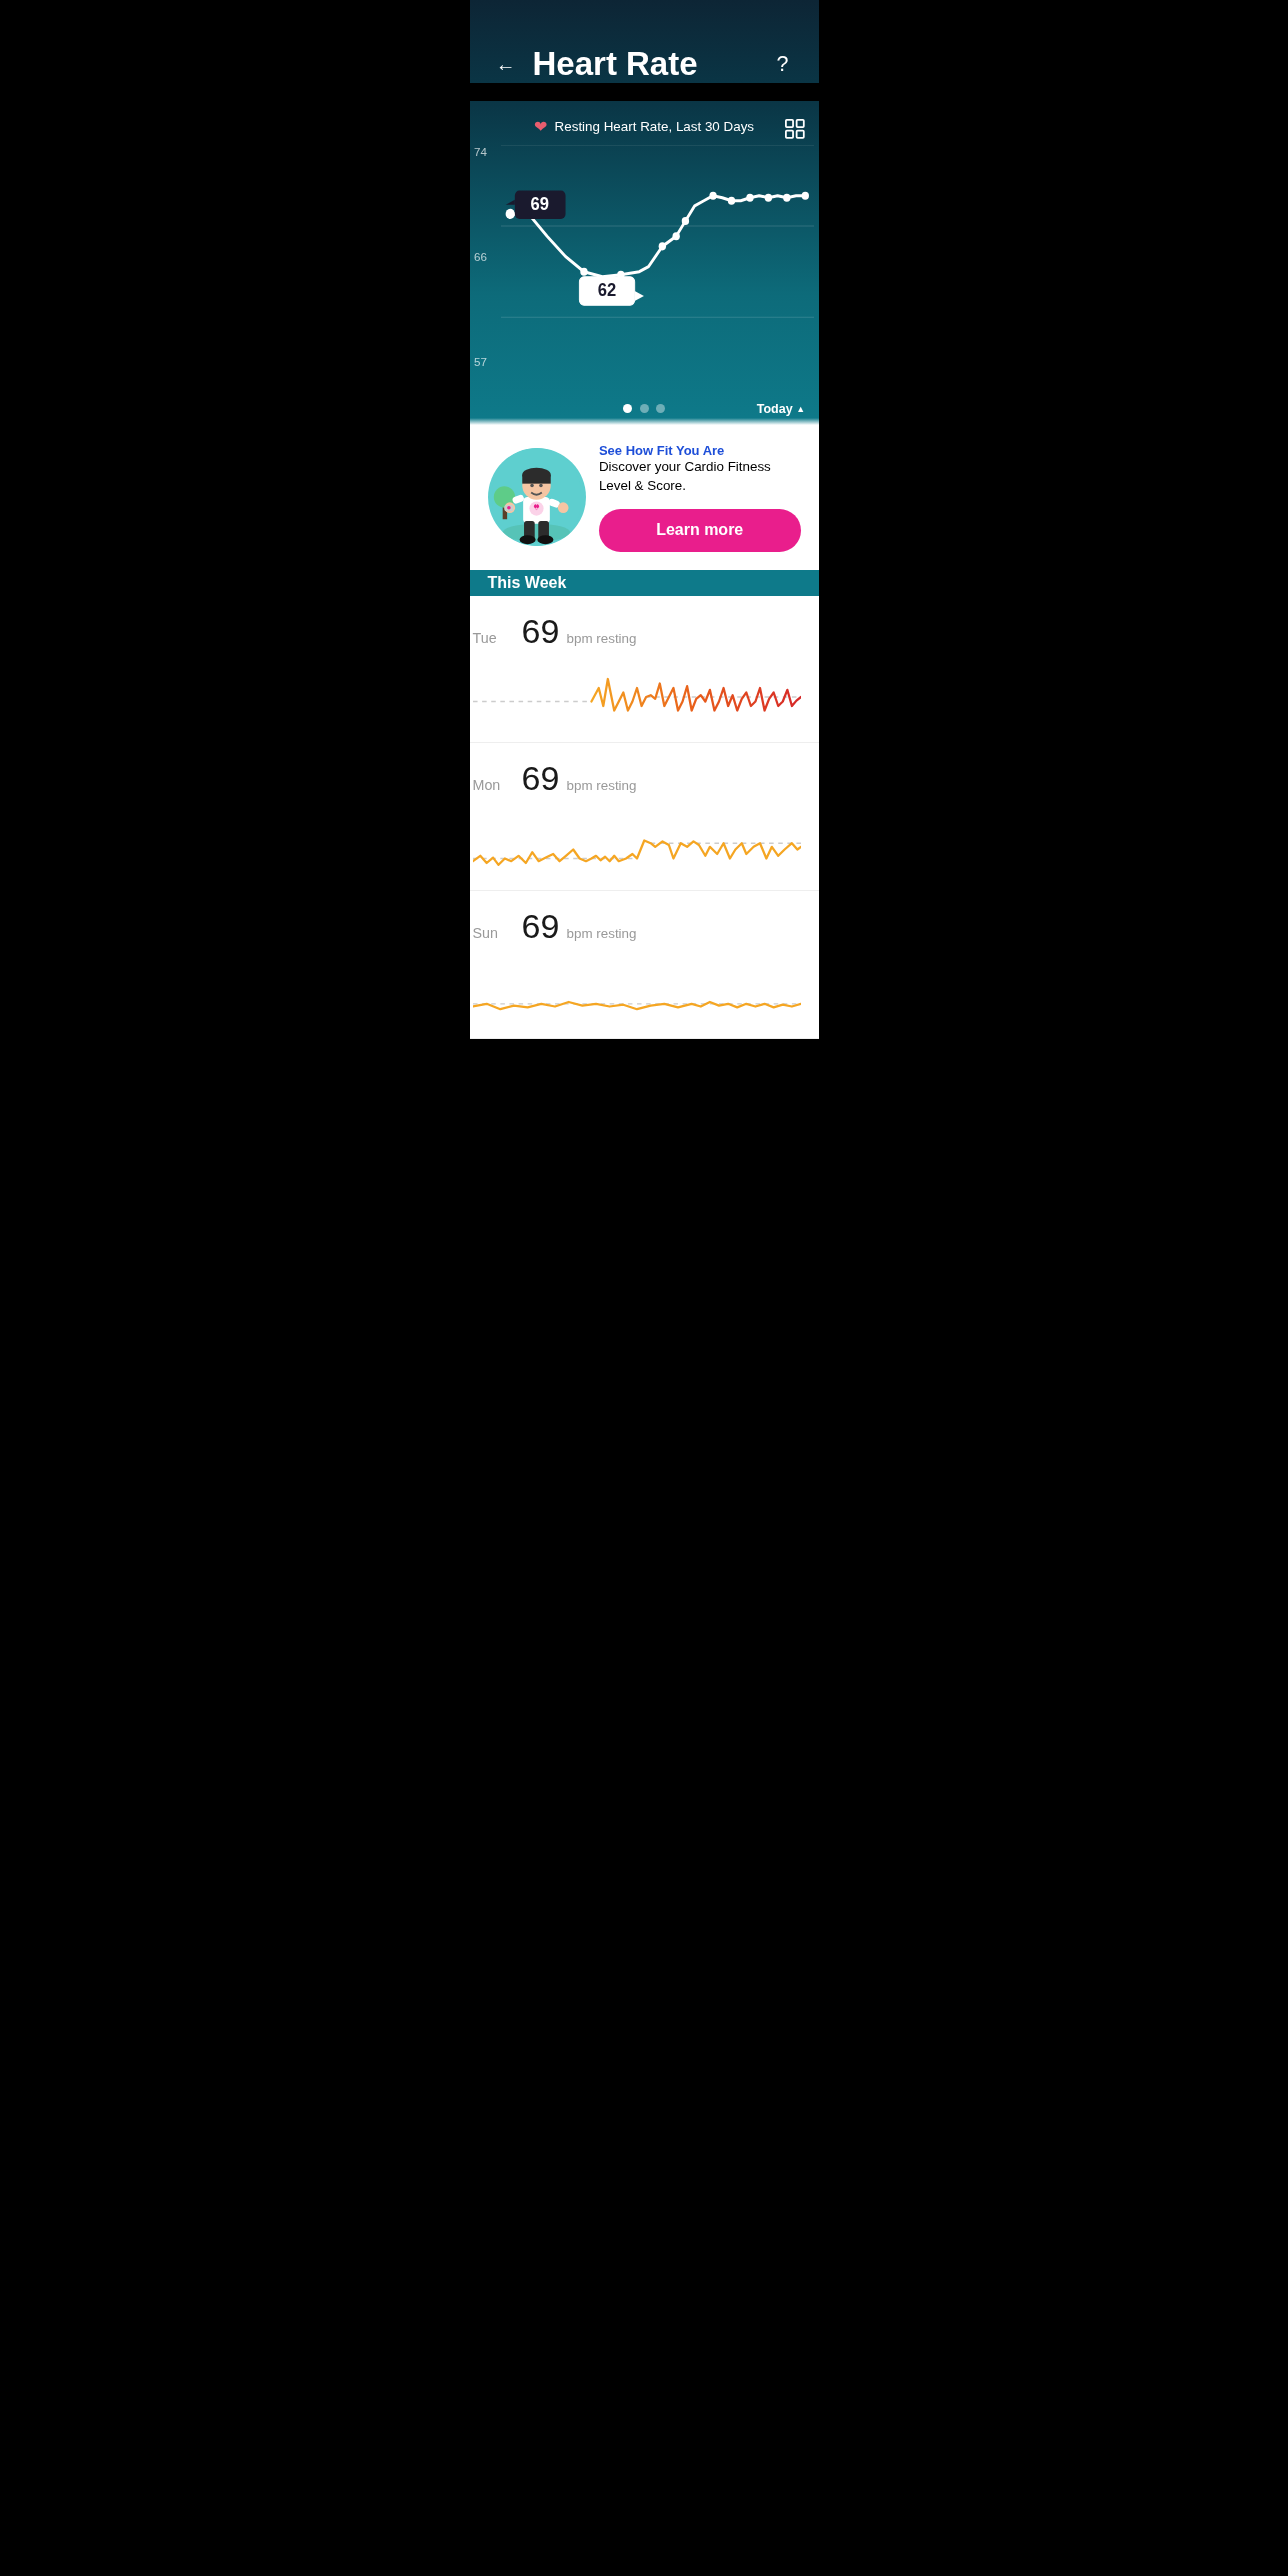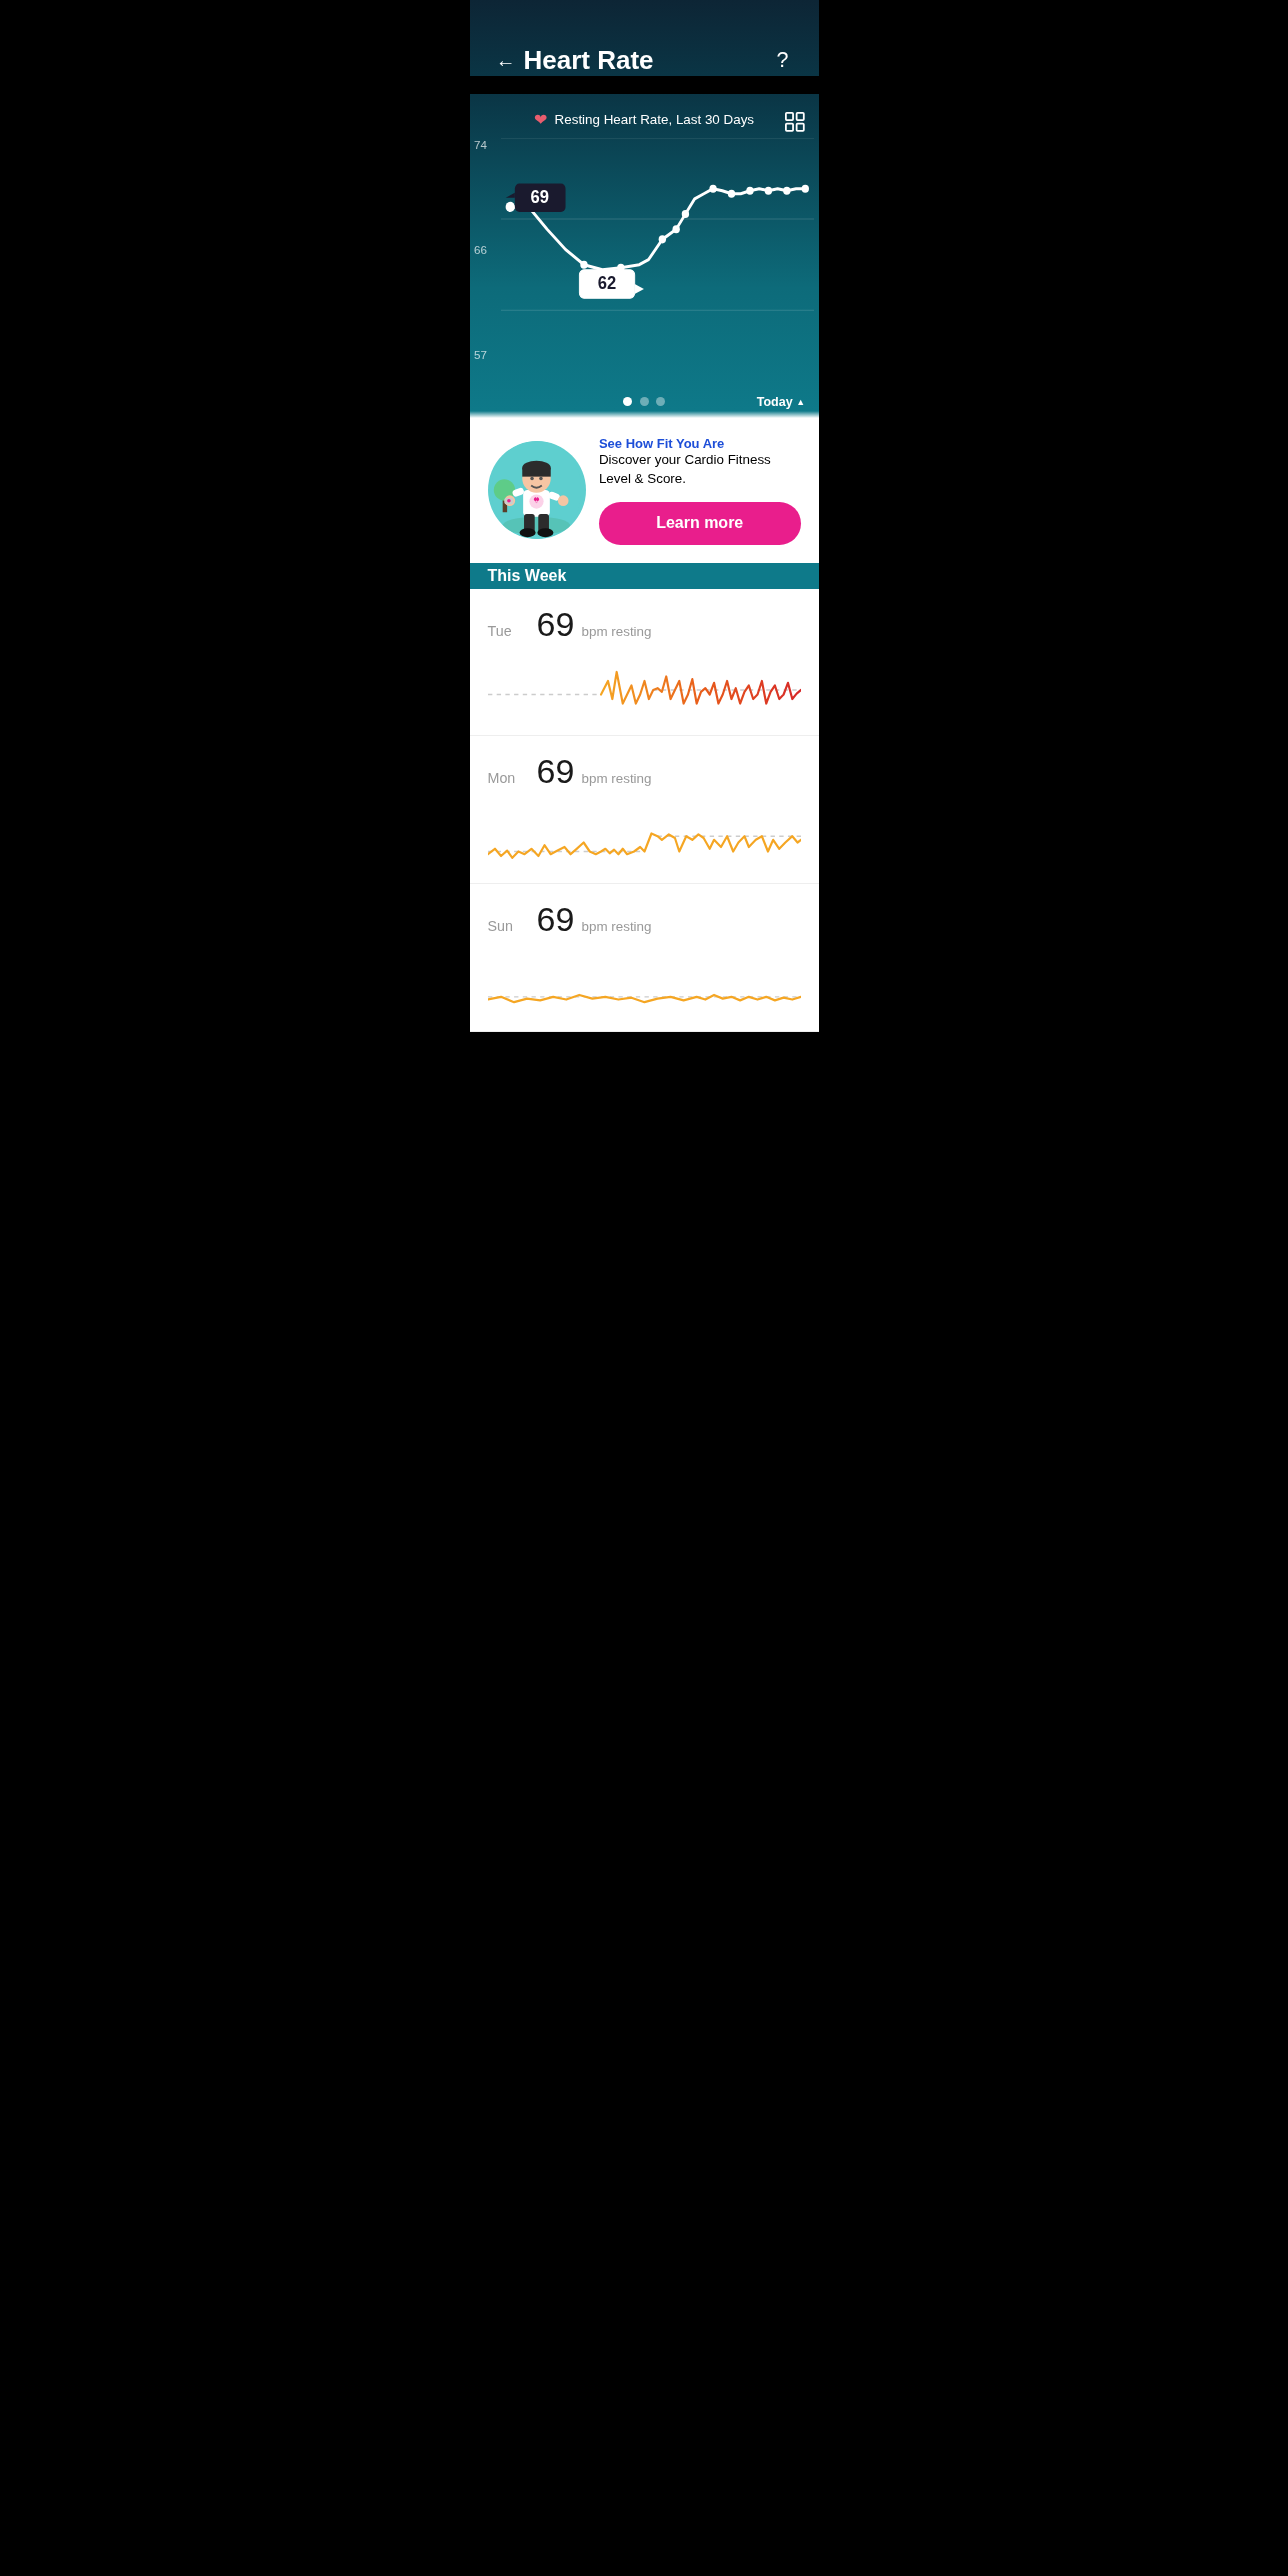--- a/index.html
+++ b/index.html
@@ -26,23 +26,24 @@
     }
     .back-btn {
       color: white;
       font-size: 19.7px;
       cursor: pointer;
       width: 36px;
       text-align: center;
     }
     .header-title {
       color: white;
-      font-size: 26px;
+      font-size: 33px;
       font-weight: 700;
       flex: 1;
+      margin-left: 9px;
     }
     .help-btn {
       color: white;
       font-size: 21.5px;
       cursor: pointer;
       width: 36px;
       text-align: center;
     }
 
     
@@ -189,21 +190,21 @@
     }
     .this-week-title {
       color: white;
       font-size: 16px;
       font-weight: 700;
     }
 
     
     .day-row {
       background: white;
-      padding: 16px 18px 0 18px;
+      padding: 16px 18px 0 3px;
       border-bottom: 0.9px solid #eee;
     }
     .day-row-header {
       display: flex;
       align-items: baseline;
       gap: 0;
       margin-bottom: 10.7px;
     }
     .day-label {
       color: #999;

